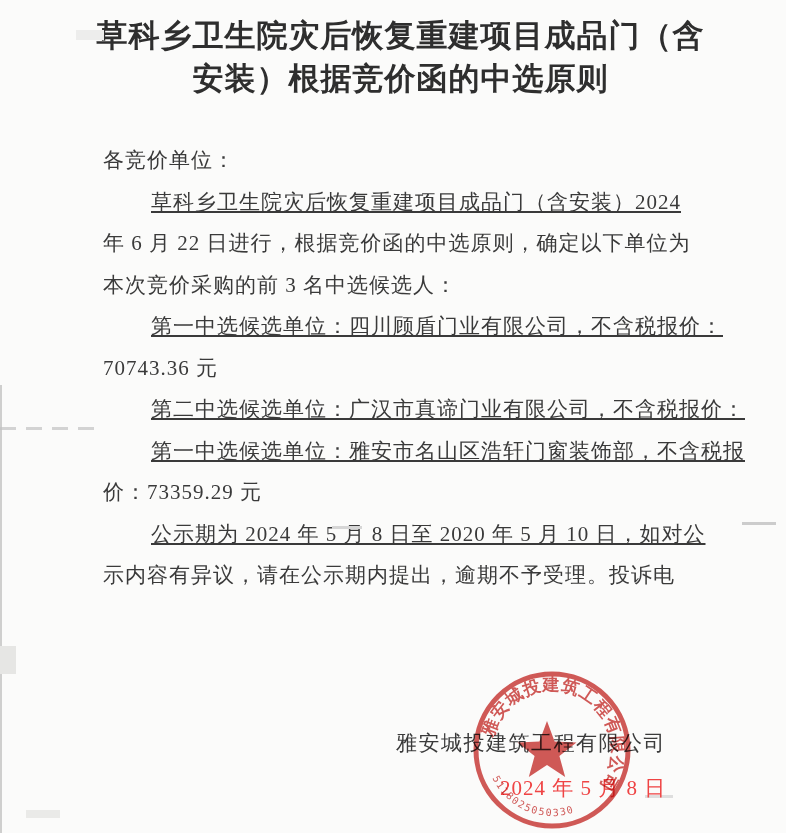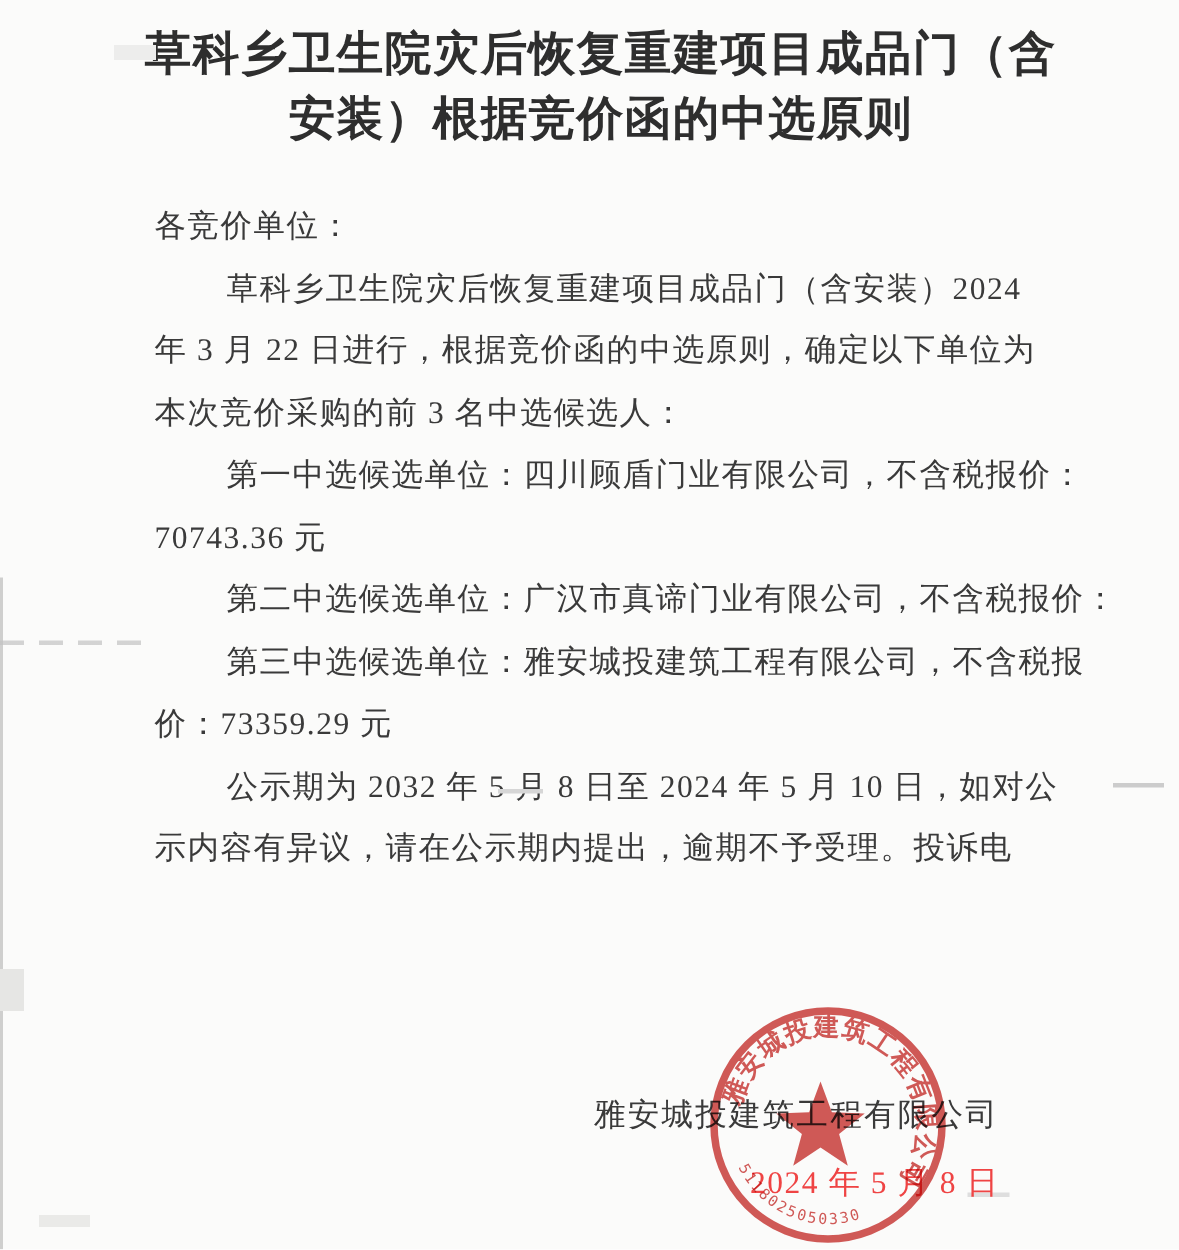--- a/index.html
+++ b/index.html
@@ -22,31 +22,31 @@
     font-size: 31px;
     font-weight: 700;
     line-height: 43px;
     letter-spacing: 1px;
     color: #2e2e2e;
     margin-left: 15px;
   }
   
   .body-text {
     position: absolute;
-    left: 103px; top: 130px;
+    left: 103px; top: 140px;
     color: #3a3a3a;
   }
   .body-text p {
     margin: 0;
     font-size: 21px;
     line-height: 41.5px;
     white-space: nowrap;
     letter-spacing: 1px;
   }
-  .body-text p.indent { padding-left: 48px; }
+  .body-text p.indent { padding-left: 48px; text-decoration: underline; }
   
   .sig-company {
     position: absolute;
     left: 396px; top: 729px;
     font-size: 21px;
     letter-spacing: 1.5px;
     color: #3a3a3a;
     white-space: nowrap;
     z-index: 1;
   }
@@ -89,28 +89,28 @@
 <div class="page">
 
   <div class="title">
     <div>草科乡卫生院灾后恢复重建项目成品门（含</div>
     <div>安装）根据竞价函的中选原则</div>
   </div>
 
   <div class="body-text">
     <p class="line">各竞价单位：</p>
     <p class="line indent">草科乡卫生院灾后恢复重建项目成品门（含安装）2024</p>
-    <p class="line">年 3 月 22 日进行，根据竞价函的中选原则，确定以下单位为</p>
+    <p class="line">年 6 月 22 日进行，根据竞价函的中选原则，确定以下单位为</p>
     <p class="line">本次竞价采购的前 3 名中选候选人：</p>
     <p class="line indent">第一中选候选单位：四川顾盾门业有限公司，不含税报价：</p>
     <p class="line">70743.36 元</p>
     <p class="line indent">第二中选候选单位：广汉市真谛门业有限公司，不含税报价：</p>
-    <p class="line indent">第三中选候选单位：雅安城投建筑工程有限公司，不含税报</p>
+    <p class="line indent">第一中选候选单位：雅安市名山区浩轩门窗装饰部，不含税报</p>
     <p class="line">价：73359.29 元</p>
-    <p class="line indent">公示期为 2032 年 5 月 8 日至 2024 年 5 月 10 日，如对公</p>
+    <p class="line indent">公示期为 2024 年 5 月 8 日至 2020 年 5 月 10 日，如对公</p>
     <p class="line">示内容有异议，请在公示期内提出，逾期不予受理。投诉电</p>
   </div>
 
   <div class="sig-company">雅安城投建筑工程有限公司</div>
   <div class="sig-date">2024 年 5 月 8 日</div>
 
   <svg class="stamp" viewBox="0 0 200 200" xmlns="http://www.w3.org/2000/svg">
     <defs>
       <path id="seal-top-arc" d="M 40.9 89.6 A 60 60 0 1 1 138.6 146.0" fill="none"></path>
       <path id="seal-bottom-arc" d="M 38.0 122.6 A 66 66 0 0 0 133.0 157.2" fill="none"></path>

